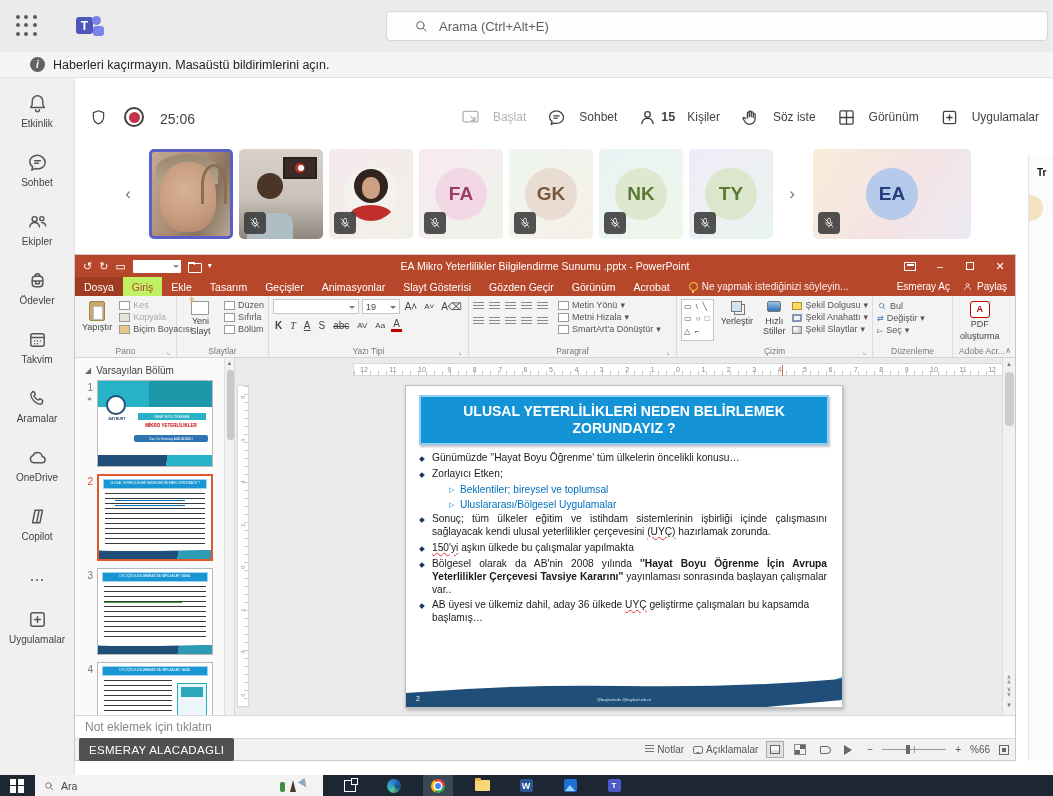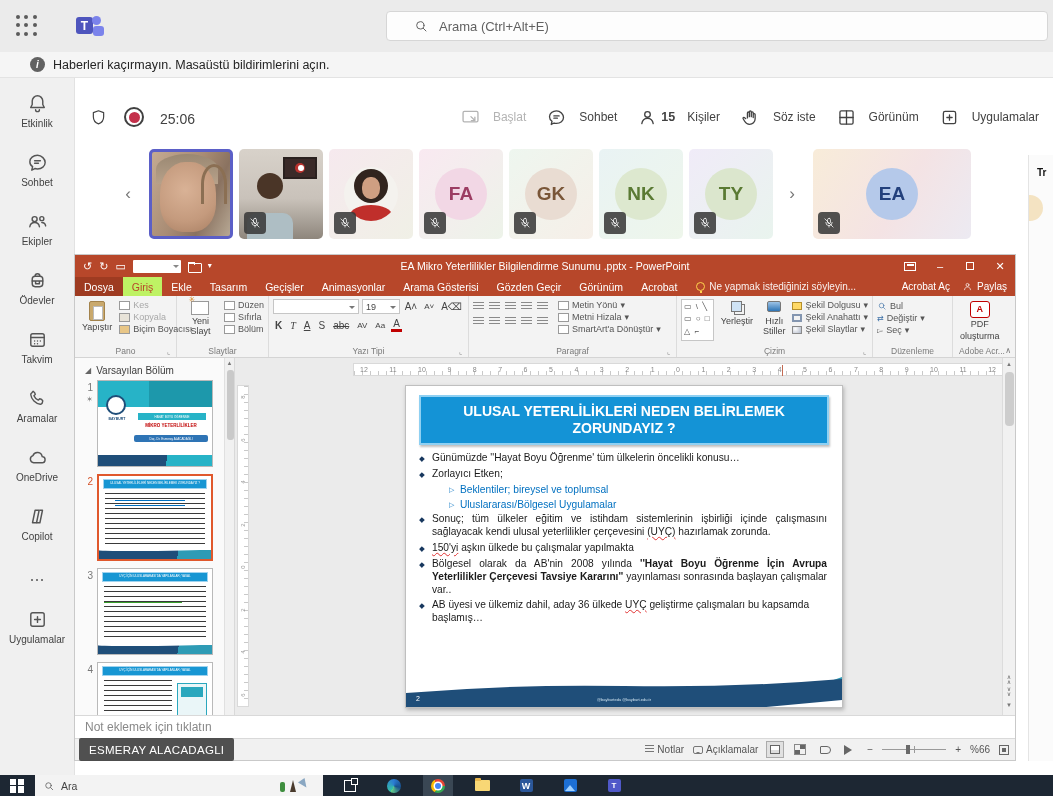--- a/index.html
+++ b/index.html
@@ -577,30 +577,30 @@
         </div>
       </div>
 
       <div id="ptabs">
         <span class="ptab file">Dosya</span>
         <span class="ptab active">Giriş</span>
         <span class="ptab">Ekle</span>
         <span class="ptab">Tasarım</span>
         <span class="ptab">Geçişler</span>
         <span class="ptab">Animasyonlar</span>
-        <span class="ptab">Arama Gösterisi</span>
+        <span class="ptab">Slayt Gösterisi</span>
         <span class="ptab">Gözden Geçir</span>
         <span class="ptab">Görünüm</span>
         <span class="ptab">Acrobat</span>
         <span class="tellme">
             <span class="bulb"></span>
             <span>Ne yapmak istediğinizi söyleyin...</span>
           </span>
         <div class="acct">
-          <span>Acrobat Aç</span>
+          <span>Esmeray Aç</span>
           <span class="pshare">
               <svg class="i">
                 <use href="#i-person"></use>
               </svg>
               <span>Paylaş</span>
             </span>
         </div>
       </div>
 
       <div id="pribbon">

